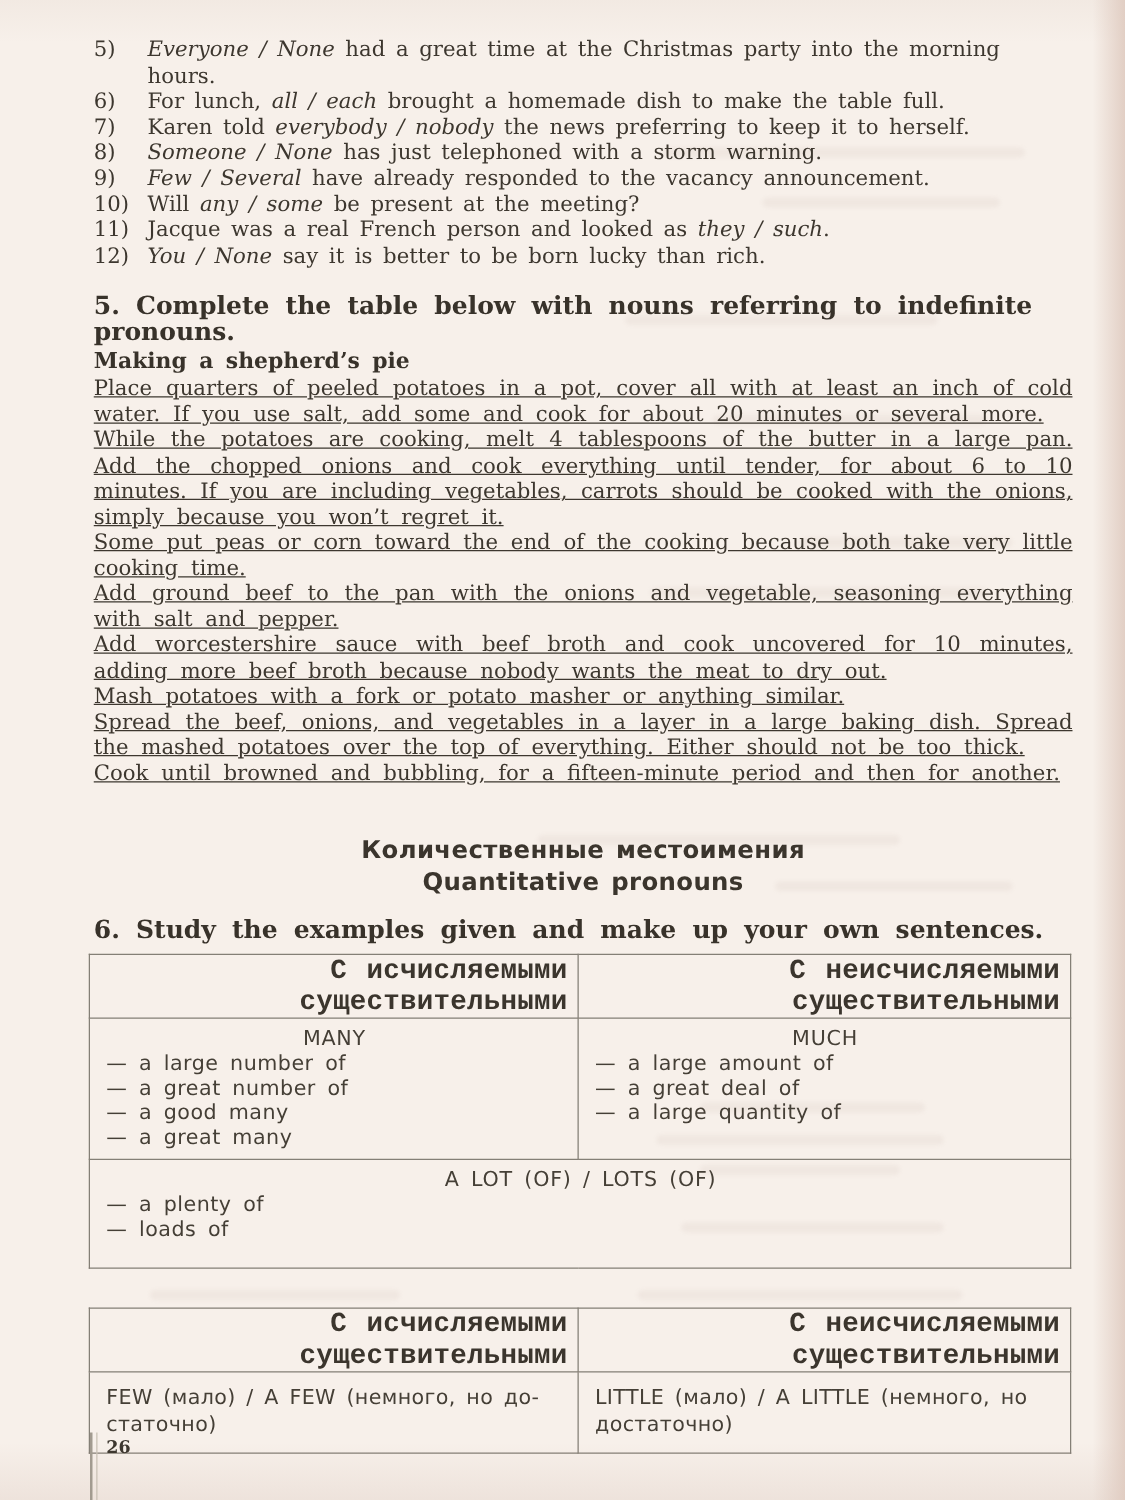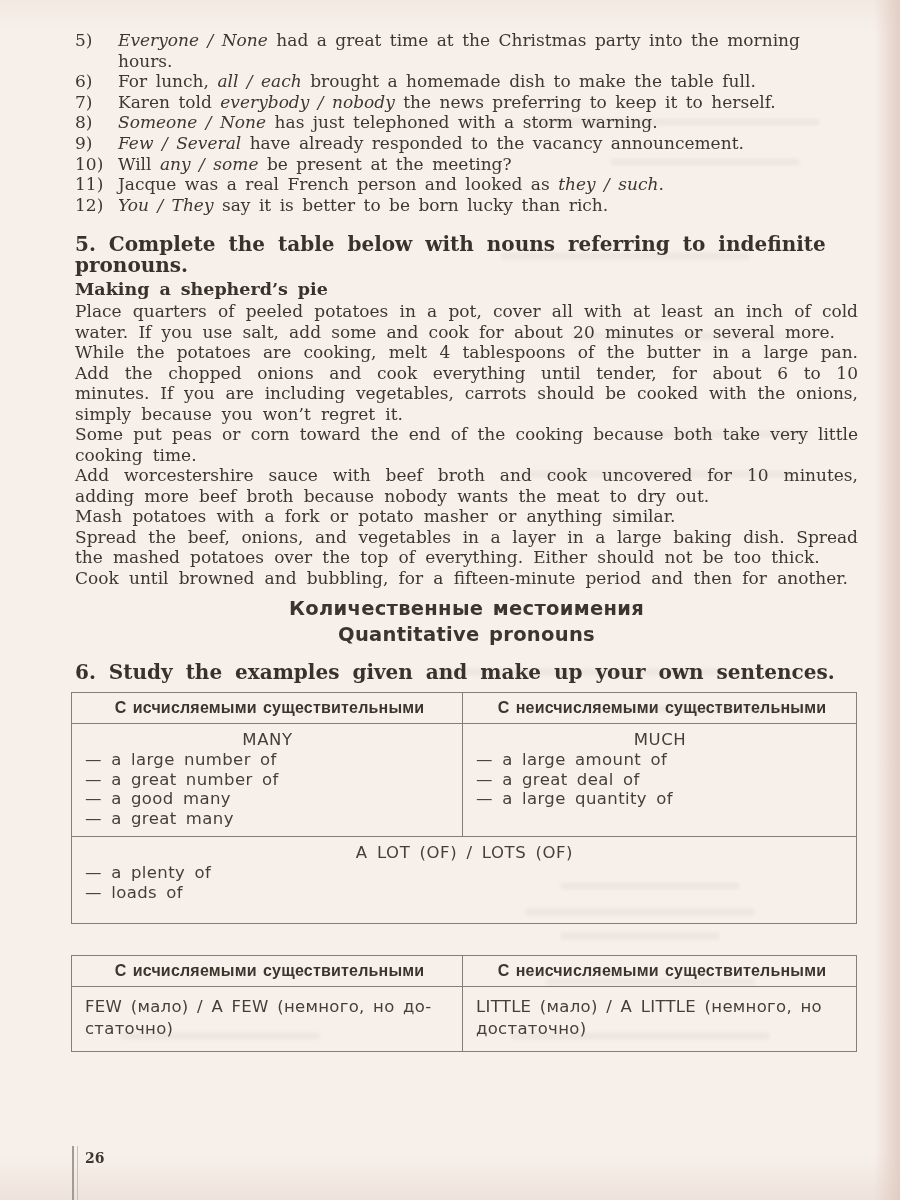--- a/index.html
+++ b/index.html
@@ -20,42 +20,42 @@
   .plist{font-size:17px;line-height:20.6px;word-spacing:.18em;}
   .plist .li{display:flex;}
   .plist .num{width:43px;flex:0 0 43px;}
   .plist .txt{flex:1;}
 
   
   .ex-head{font-weight:bold;font-size:20px;line-height:21px;margin:19px 0 0 0;word-spacing:.3em;color:#38322a;}
   .recipe-title{font-weight:bold;font-size:17.5px;line-height:21px;margin:3px 0 1px 0;word-spacing:.22em;color:#38322a;}
 
   
-  .recipe p{margin:0;font-size:17px;line-height:20.5px;text-align:justify;word-spacing:.28em;}
+  .recipe p{margin:0;font-size:17px;line-height:20.5px;text-align:justify;word-spacing:.28em;text-decoration:underline;}
 
   
   table{border-collapse:collapse;table-layout:fixed;}
   .t1,.t2,.t3{width:786px;margin-left:-4px;}
   .t1 th,.t1 td,.t2 th,.t2 td,.t3 th,.t3 td{border:1.5px solid #847f76;}
   .t1{margin-top:14px;}
   .t1 th{font-family:"DejaVu Sans", sans-serif;font-weight:normal;font-size:16.5px;color:#4a443b;
          height:31px;text-align:left;padding:0 10px 0 14px;letter-spacing:.2px;}
   .t1 th.c2{text-align:center;}
   .t1 td{height:41px;}
   .t1 col.c1{width:297px;}
 
-  .center-head{margin-top:8px;text-align:center;font-family:"DejaVu Sans", sans-serif;
+  .center-head{margin-top:38px;text-align:center;font-family:"DejaVu Sans", sans-serif;
                font-weight:bold;font-size:19.5px;line-height:26px;color:#3b352d;letter-spacing:.3px;word-spacing:.12em;}
 
   .ex-head6{margin-top:14px;}
 
   .t2{margin-top:9px;}
   .t2 col.c1,.t3 col.c1{width:391px;}
-  .t2 th,.t3 th{font-family:Liberation Sans, sans-serif;font-size:16px;color:#3b352d;
-         height:30px;text-align:center;padding:0 8px 0 13px;letter-spacing:.2px;word-spacing:.1em;}
+  .t2 th,.t3 th{font-family:Liberation Mono, monospace;font-size:22px;color:#3b352d;
+         height:30px;text-align:right;padding:0 8px 0 13px;letter-spacing:.2px;word-spacing:.1em;}
   .t2 td{vertical-align:top;padding:5px 12px 8px 13px;font-family:"DejaVu Sans", sans-serif;
          font-size:16.5px;color:#453f36;}
   .cell-title{text-align:center;line-height:21px;letter-spacing:.6px;word-spacing:.2em;}
   .dash-item{line-height:19.5px;letter-spacing:.4px;word-spacing:.22em;}
   .t2 td.alot{padding-bottom:21px;}
 
   .t3{margin-top:31px;}
   .t3 td{vertical-align:top;padding:9px 12px 11px 13px;font-family:"DejaVu Sans", sans-serif;
          font-size:16.5px;line-height:22px;color:#453f36;letter-spacing:.3px;word-spacing:.18em;
          hyphens:manual;}
@@ -122,35 +122,36 @@
           <span class="txt"><span>Will </span><i>any / some</i><span> be present at the meeting?</span></span>
         </div>
 
         <div class="li">
           <span class="num">11)</span>
           <span class="txt"><span>Jacque was a real French person and looked as </span><i>they / such</i><span>.</span></span>
         </div>
 
         <div class="li">
           <span class="num">12)</span>
-          <span class="txt"><i>You / They</i><span> say it is better to be born lucky than rich.</span></span>
+          <span class="txt"><i>You / None</i><span> say it is better to be born lucky than rich.</span></span>
         </div>
 
     </div>
 
     <p class="ex-head">5. Complete the table below with nouns referring to indefinite pronouns.</p>
     <p class="recipe-title">Making a shepherd’s pie</p>
     <div class="recipe">
 
         <p>Place quarters of peeled potatoes in a pot, cover all with at least an inch of cold water. If you use salt, add some and cook for about 20 minutes or several more.</p>
 
         <p>While the potatoes are cooking, melt 4 tablespoons of the butter in a large pan. Add the chopped onions and cook everything until tender, for about 6 to 10 minutes. If you are including vegetables, carrots should be cooked with the onions, simply because you won’t regret it.</p>
 
         <p>Some put peas or corn toward the end of the cooking because both take very little cooking time.</p>
 
+        <p>Add ground beef to the pan with the onions and vegetable, seasoning everything with salt and pepper.</p>
 
         <p>Add worcestershire sauce with beef broth and cook uncovered for 10 minutes, adding more beef broth because nobody wants the meat to dry out.</p>
 
         <p>Mash potatoes with a fork or potato masher or anything similar.</p>
 
         <p>Spread the beef, onions, and vegetables in a layer in a large baking dish. Spread the mashed potatoes over the top of everything. Either should not be too thick.</p>
 
         <p>Cook until browned and bubbling, for a fifteen-minute period and then for another.</p>
 
     </div>

